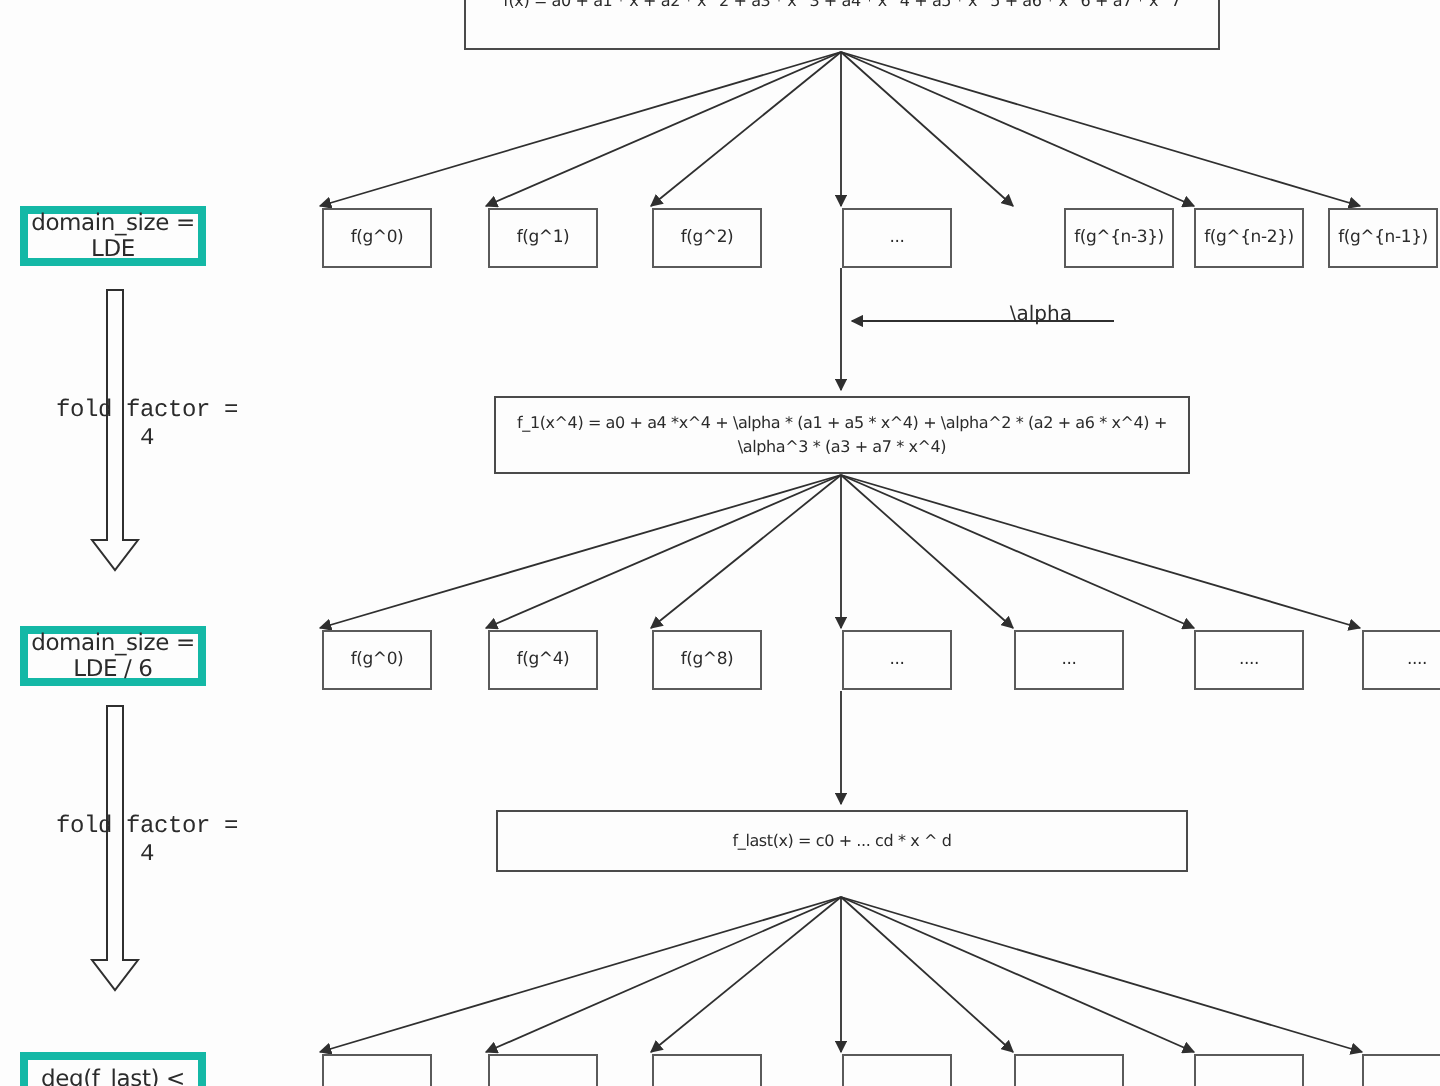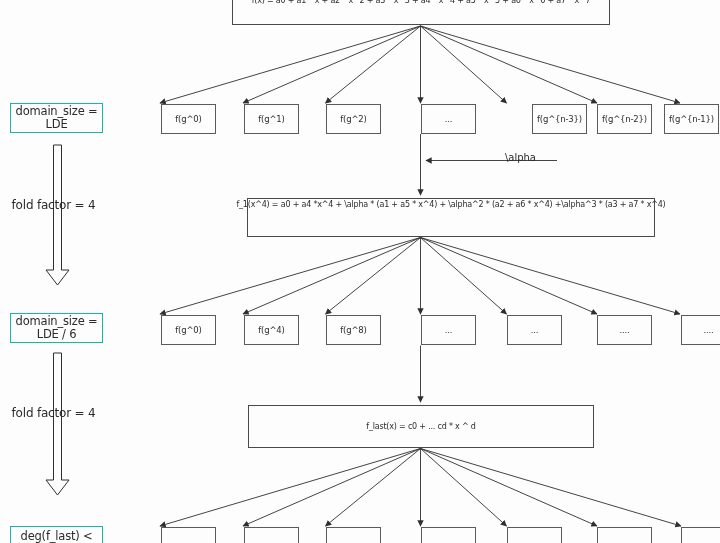--- a/index.html
+++ b/index.html
@@ -11,43 +11,43 @@
   }
   .canvas { position: relative; width: 720px; height: 543px; overflow: hidden; }
   svg.arrow-layer { position: absolute; left: 0; top: 0; z-index: 1; }
   .box {
     position: absolute; box-sizing: border-box;
     border: 1px solid #4a4a4a; background: #fdfdfd; z-index: 2;
   }
   .formula-box { text-align: center; font-size: 8px; letter-spacing: -0.2px; line-height: 12px; }
   .formula-box div { white-space: nowrap; }
   .top-box { left: 232px; top: -21px; width: 378px; height: 46px; padding-top: 15px; }
-  .f1-box { left: 247px; top: 198px; width: 408px; height: 39px; display: flex; flex-direction: row; justify-content: center; }
-  .flast-box { left: 248px; top: 405px; width: 346px; height: 43px; display: flex; flex-direction: column; justify-content: center; }
+  .f1-box { left: 247px; top: 198px; width: 348px; height: 39px; display: flex; flex-direction: column; justify-content: center; }
+  .flast-box { left: 248px; top: 405px; width: 346px; height: 31px; display: flex; flex-direction: column; justify-content: center; }
   .leaf {
     position: absolute; box-sizing: border-box; width: 55px; height: 30px;
     border: 1px solid #5a5a5a; background: #fdfdfd; z-index: 2;
     display: flex; align-items: center; justify-content: center;
     font-size: 8.5px; letter-spacing: -0.2px; white-space: nowrap; margin-left: 28px;
   }
   .row1 .leaf { top: 104px; }
   .row2 .leaf { top: 315px; }
   .row3 .leaf { top: 527px; }
   .side-label {
     position: absolute; left: 10px; width: 93px; height: 30px; box-sizing: border-box;
-    border: 1px solid #14b8a6; background: #fdfdfd; z-index: 2;
+    border: 4px solid #14b8a6; background: #fdfdfd; z-index: 2;
     display: flex; flex-direction: column; align-items: center; justify-content: center;
     font-size: 11.5px; line-height: 13px; letter-spacing: -0.2px; text-align: center;
   }
   .side-label-1 { top: 103px; }
   .side-label-2 { top: 313px; }
   .side-label-3 { top: 526px; height: 34px; justify-content: flex-start; padding-top: 3px; }
   .fold-label {
-    position: absolute; left: 2px; width: 103px; text-align: center;
-    font-size: 12px; z-index: 3; letter-spacing: -0.2px;
+    position: absolute; left: 22px; width: 103px; text-align: center;
+    font-size: 12px; z-index: 3; letter-spacing: -0.2px; font-family: Liberation Mono, monospace;
   }
   .fold-label-1 { top: 198px; }
   .fold-label-2 { top: 406px; }
   .alpha-label {
     position: absolute; left: 490px; top: 152px; width: 46px; text-align: right;
     font-size: 10px; z-index: 3; background: transparent;
   }
 </style>
 </head>
 <body>

